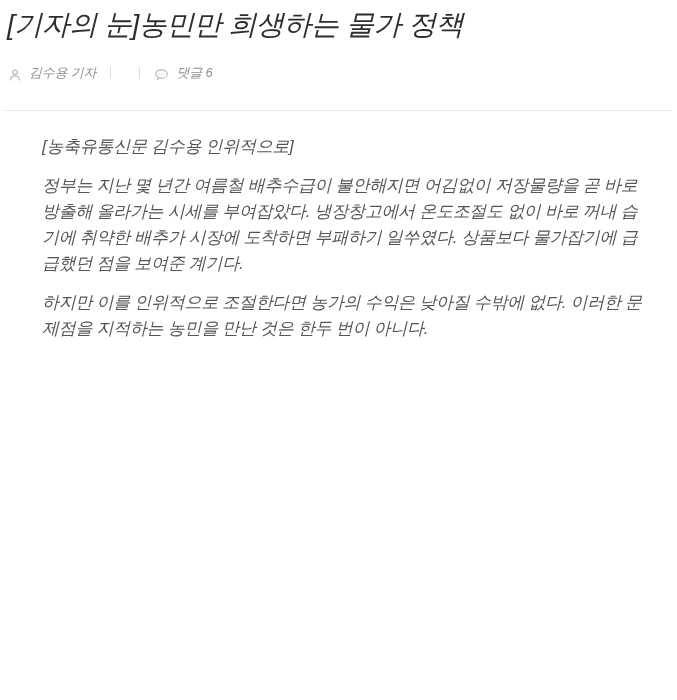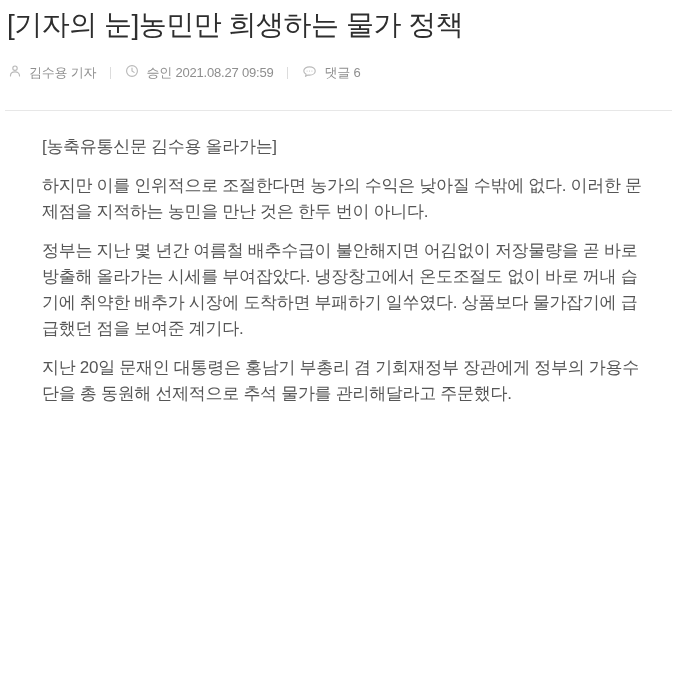--- a/index.html
+++ b/index.html
@@ -4,21 +4,21 @@
 <style>
   * { box-sizing: border-box; margin: 0; padding: 0; }
   html, body { background: #ffffff; }
   body {
     width: 677px;
     height: 700px;
     overflow: hidden;
     font-family: "Liberation Sans", sans-serif;
     position: relative;
   }
-  .page { width: 677px; }
+  .page { width: 677px; font-style: italic; }
 
   
   .article-title {
     margin: 7px 10px 0 7px;
     font-size: 28px;
     line-height: 36px;
     font-weight: 500;
     letter-spacing: -0.5px;
     color: #2e2e2e;
   }
@@ -27,21 +27,21 @@
   .byline {
     display: flex;
     align-items: center;
     margin: 21px 0 0 8px;
     font-size: 13px;
     color: #8e8e8e;
     letter-spacing: -0.2px;
   }
   .meta-item {
     display: flex;
-    align-items: flex-start;
+    align-items: flex-end;
     gap: 7px;
     white-space: nowrap;
   }
   .meta-item svg { display: block; }
   .byline-sep {
     width: 1px;
     height: 12px;
     background: #dcdcdc;
     margin: 0 14px;
     flex: 0 0 auto;
@@ -81,49 +81,39 @@
         <svg width="14" height="14" viewBox="0 0 16 16" fill="none" stroke="#b9b9b9" stroke-width="1.3" stroke-linecap="round" stroke-linejoin="round">
           <circle cx="8" cy="4.8" r="2.5"></circle>
           <path d="M2.8 13.6 C2.8 10.5 5 9 8 9 C11 9 13.2 10.5 13.2 13.6"></path>
         </svg>
       </span>
       <span>김수용 기자</span>
     </span>
 
     <span class="byline-sep"></span>
 
-    <span class="meta-item">
-      <span>
-        <svg width="14" height="14" viewBox="0 0 16 16" fill="none" stroke="#b9b9b9" stroke-width="1.3" stroke-linecap="round" stroke-linejoin="round">
-          <circle cx="8" cy="8" r="6.2"></circle>
-          <path d="M8 4.6 L8 8 L10.4 9.6"></path>
-        </svg>
-      </span>
-      <span>승인 2021.08.27 09:59</span>
-    </span>
 
     <span class="byline-sep"></span>
 
     <span class="meta-item">
       <span>
         <svg width="15" height="15" viewBox="0 0 16 16" fill="none" stroke="#b9b9b9" stroke-width="1.2" stroke-linecap="round" stroke-linejoin="round">
           <path d="M8 3 C4.5 3 1.9 5 1.9 7.4 C1.9 8.9 2.9 10.2 4.4 11 L3.7 13.2 L6.3 11.7 C6.85 11.8 7.4 11.85 8 11.85 C11.5 11.85 14.1 9.9 14.1 7.4 C14.1 5 11.5 3 8 3 Z"></path>
           <circle cx="5.4" cy="7.4" r="0.55" fill="#b9b9b9" stroke="none"></circle>
           <circle cx="8" cy="7.4" r="0.55" fill="#b9b9b9" stroke="none"></circle>
           <circle cx="10.6" cy="7.4" r="0.55" fill="#b9b9b9" stroke="none"></circle>
         </svg>
       </span>
       <span>댓글 6</span>
     </span>
 
   </div>
 
   <hr class="header-divider">
 
   <article class="article-body">
-    <p>[농축유통신문 김수용 올라가는]</p>
+    <p>[농축유통신문 김수용 인위적으로]</p>
+    <p>정부는 지난 몇 년간 여름철 배추수급이 불안해지면 어김없이 저장물량을 곧 바로 방출해 올라가는 시세를 부여잡았다. 냉장창고에서 온도조절도 없이 바로 꺼내 습기에 취약한 배추가 시장에 도착하면 부패하기 일쑤였다. 상품보다 물가잡기에 급급했던 점을 보여준 계기다.</p>
     <p>하지만 이를 인위적으로 조절한다면 농가의 수익은 낮아질 수밖에 없다. 이러한 문제점을 지적하는 농민을 만난 것은 한두 번이 아니다.</p>
-    <p>정부는 지난 몇 년간 여름철 배추수급이 불안해지면 어김없이 저장물량을 곧 바로 방출해 올라가는 시세를 부여잡았다. 냉장창고에서 온도조절도 없이 바로 꺼내 습기에 취약한 배추가 시장에 도착하면 부패하기 일쑤였다. 상품보다 물가잡기에 급급했던 점을 보여준 계기다.</p>
-    <p>지난 20일 문재인 대통령은 홍남기 부총리 겸 기회재정부 장관에게 정부의 가용수단을 총 동원해 선제적으로 추석 물가를 관리해달라고 주문했다.</p>
 
   </article>
 
 </div>
 
 </body></html>

